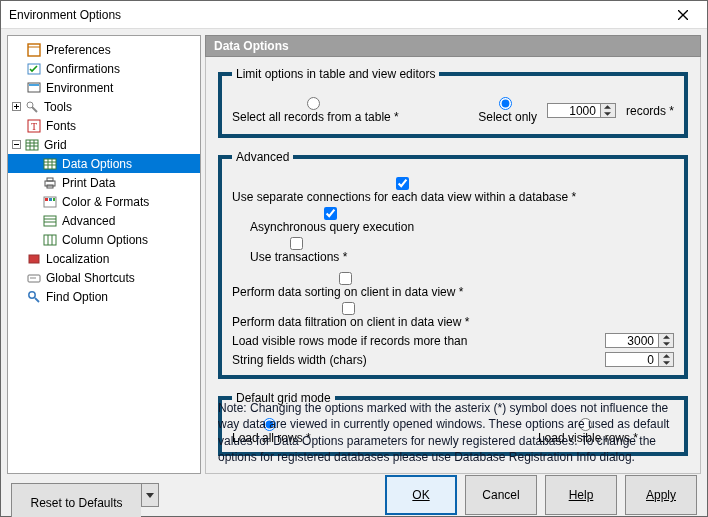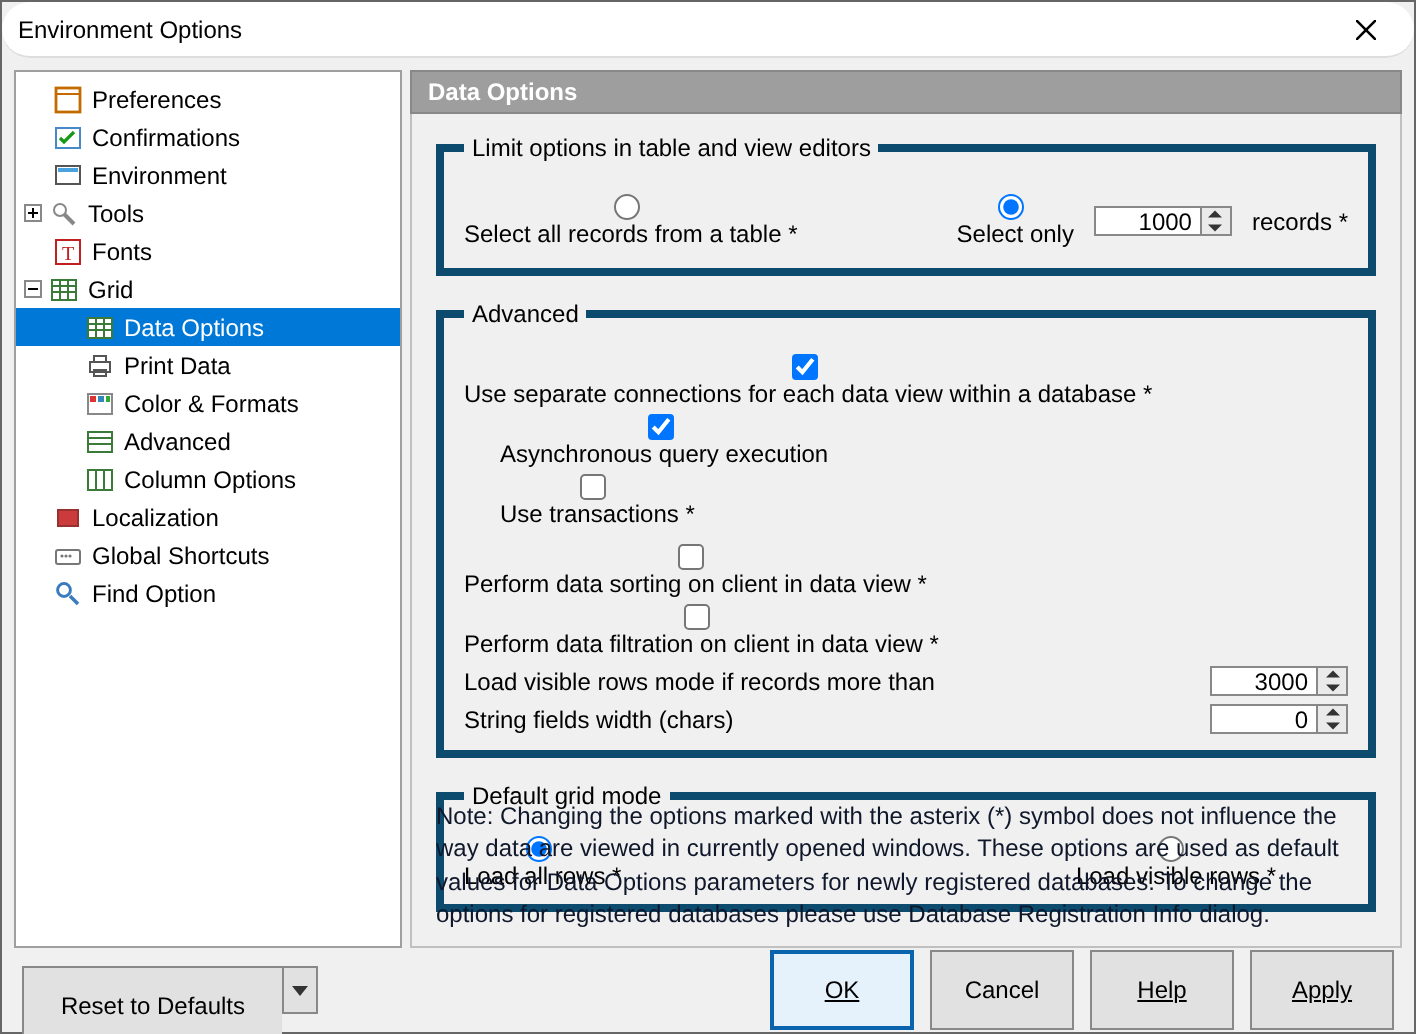--- a/index.html
+++ b/index.html
@@ -1,18 +1,18 @@
 <!DOCTYPE html>
 <html><head>
 <meta charset="utf-8">
 <style>
   * { box-sizing: border-box; }
   html, body { margin:0; padding:0; font-family: "Segoe UI", Tahoma, sans-serif; font-size:12px; color:#000; background:#fff; }
   .window { width:708px; height:517px; border:1px solid #666; background:#f0f0f0; display:flex; flex-direction:column; }
-  .titlebar { height:28px; background:#fff; display:flex; align-items:center; padding:0 4px 0 8px; border-bottom:1px solid #ddd;border-radius:14px; }
+  .titlebar { height:28px; background:#fff; display:flex; align-items:center; padding:0 4px 0 8px; border-bottom:1px solid #ddd; }
   .titlebar .title { flex:1; font-size:12px; }
   .titlebar .close { width:40px; height:24px; display:flex; align-items:center; justify-content:center; cursor:pointer; }
   .titlebar .close svg { width:10px; height:10px; stroke:#000; stroke-width:1.3; }
   .body { flex:1; display:flex; padding:6px 6px 0 6px; gap:4px; min-height:0; }
   .tree { width:194px; background:#fff; border:1px solid #9f9f9f; overflow:auto; padding:4px 0; }
   .tree-row { display:flex; align-items:center; height:19px; padding:0 2px; cursor:pointer; white-space:nowrap; }
   .tree-row.selected { background:#0078d7; color:#fff; }
   .expander { width:12px; height:12px; display:flex; align-items:center; justify-content:center; }
   .expander svg { width:9px; height:9px; }
   .tree-icon { width:16px; height:16px; margin:0 4px 0 2px; display:flex; align-items:center; justify-content:center; }

